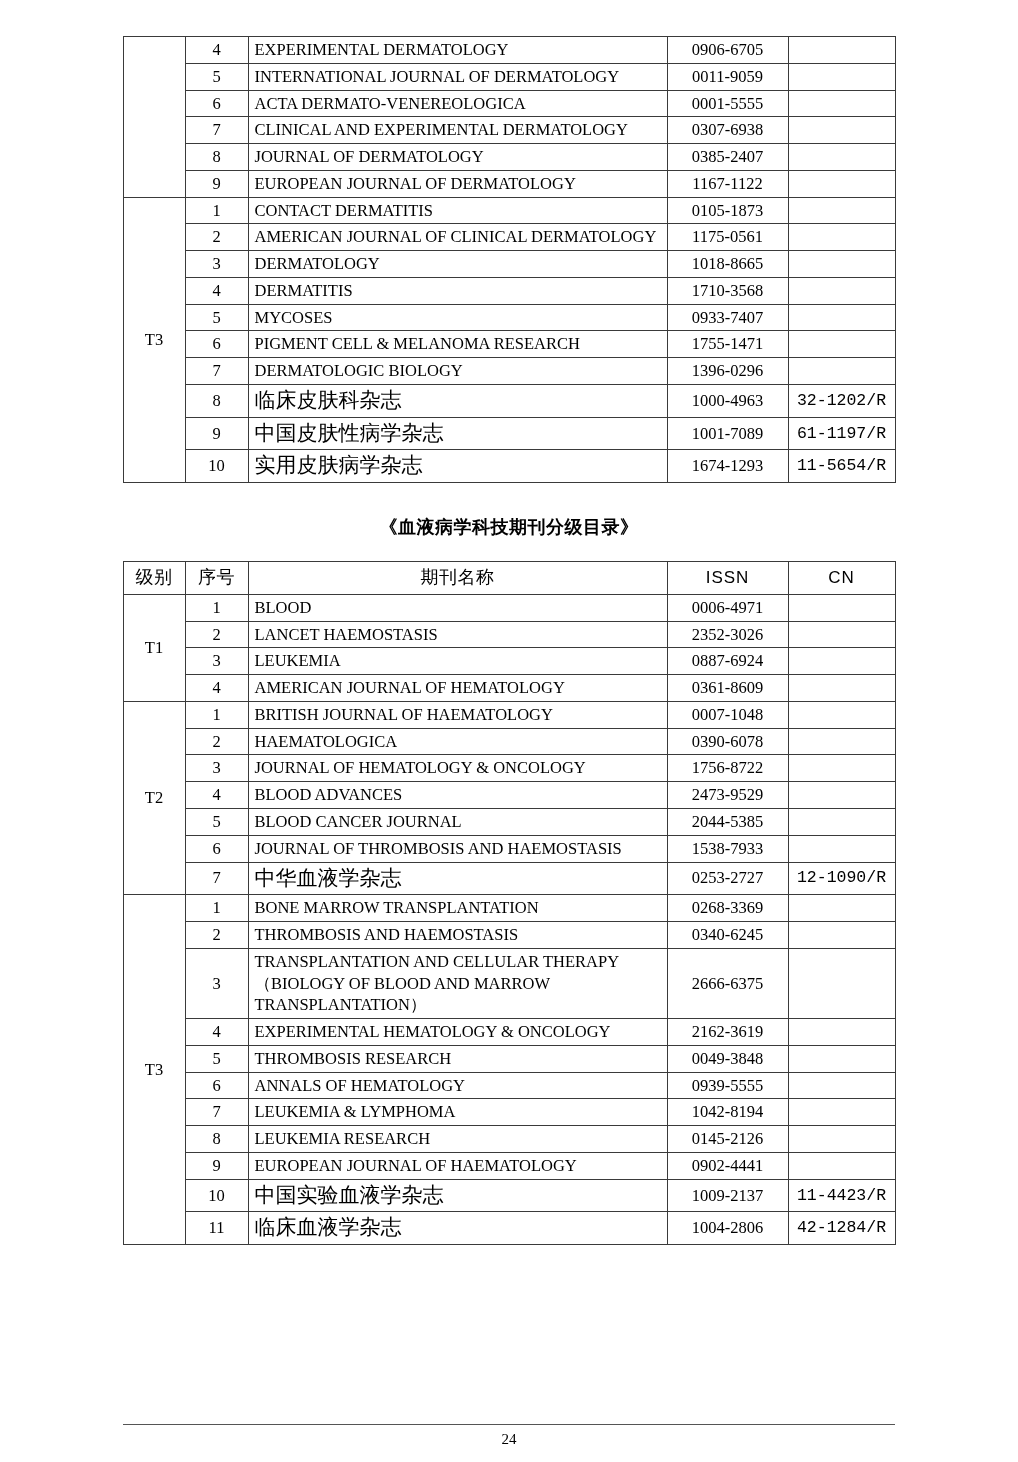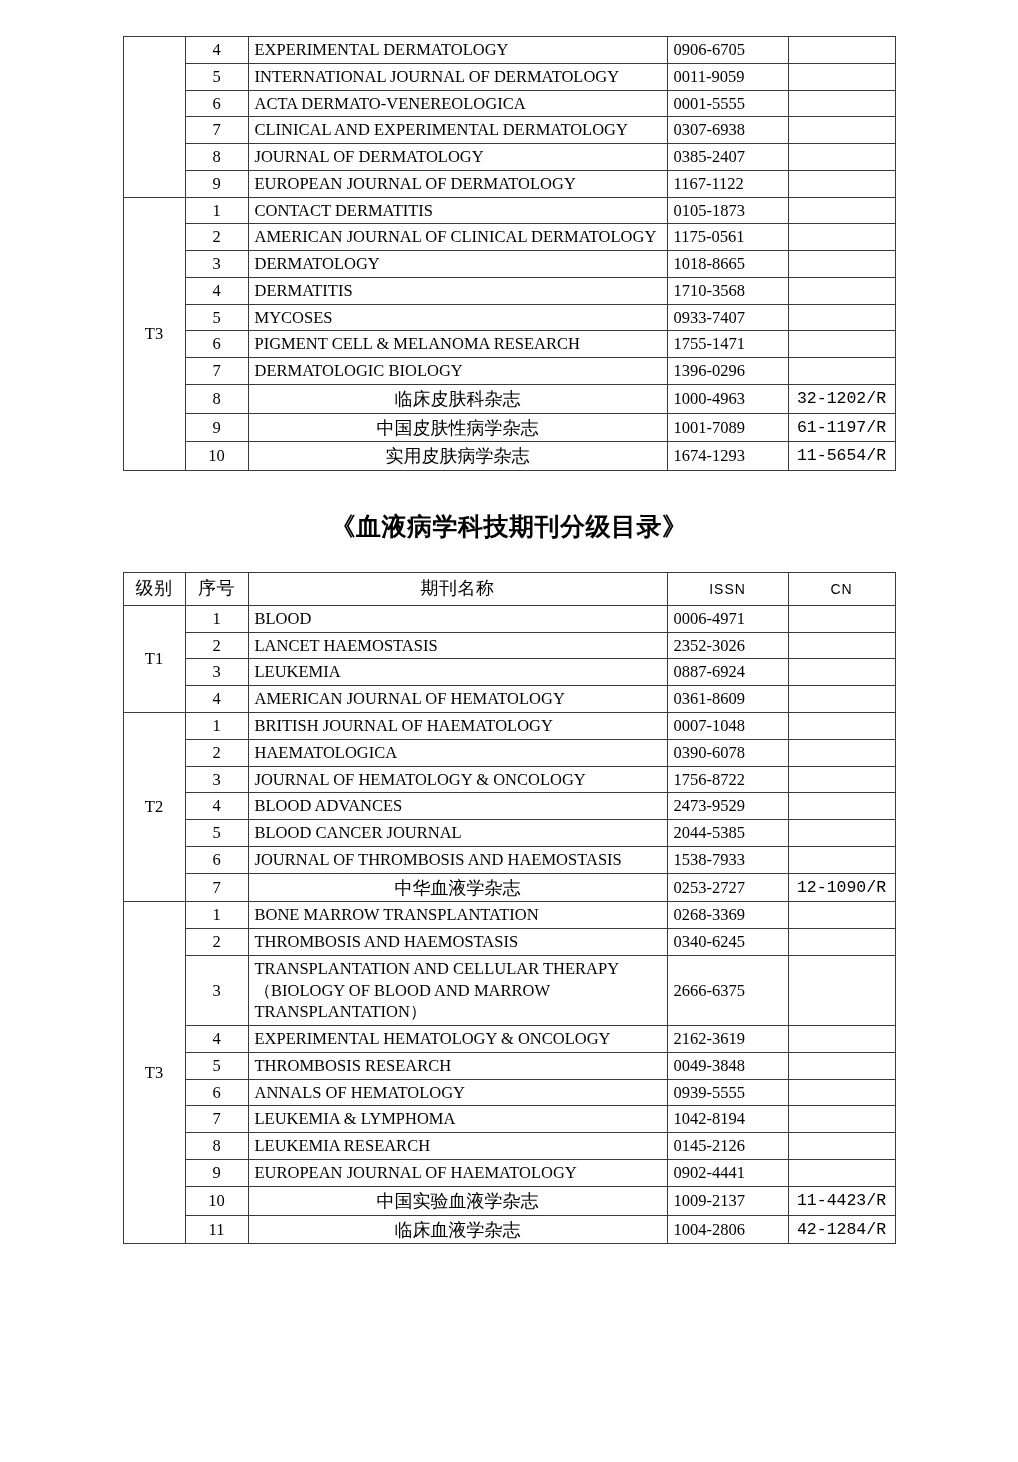--- a/index.html
+++ b/index.html
@@ -57,54 +57,54 @@
   td.no {
     text-align: center;
     font-size: 16px;
   }
   td.name {
     text-align: left;
     padding-left: 9px;
   }
   td.name.cn-name {
     font-family: "DejaVu Serif", "Liberation Serif", serif;
-    font-size: 18px;
-    text-align: center;
+    font-size: 21px;
   }
   td.issn {
+    text-align: center;
     font-size: 16px;
   }
   td.cnnum {
     text-align: center;
     font-size: 16px;
     font-family: Liberation Mono, monospace;
   }
 
   
   thead th.hd {
     text-align: center;
     font-weight: normal;
     font-size: 18px;
     padding: 4px 4px;
     letter-spacing: 0.5px;
   }
   thead th.hd.latin {
     font-family: "Liberation Sans", sans-serif;
-    font-size: 14px;
+    font-size: 17px;
     letter-spacing: 1px;
   }
 
   
   .section-title {
     text-align: center;
     font-family: "DejaVu Serif", "Liberation Serif", serif;
     font-weight: bold;
-    font-size: 25px;
+    font-size: 18px;
     letter-spacing: 0.5px;
-    margin: 11px;
+    margin: 4px;
     padding: 0;
   }
 
   .spacer-top { height: 36px; }
   .gap-after-table1 { height: 28px; }
   .gap-after-title { height: 18px; }
 
   
   .footer {
     position: absolute;
@@ -396,14 +396,18 @@
         </tr>
         <tr>
           <td class="no">11</td>
           <td class="name cn-name">临床血液学杂志</td>
           <td class="issn">1004-2806</td>
           <td class="cnnum">42-1284/R</td>
         </tr>
       </tbody>
   </table>
 
+  <div class="footer">
+    <div class="rule"></div>
+    <div class="pageno">24</div>
+  </div>
 
 </div>
 
 </body></html>

